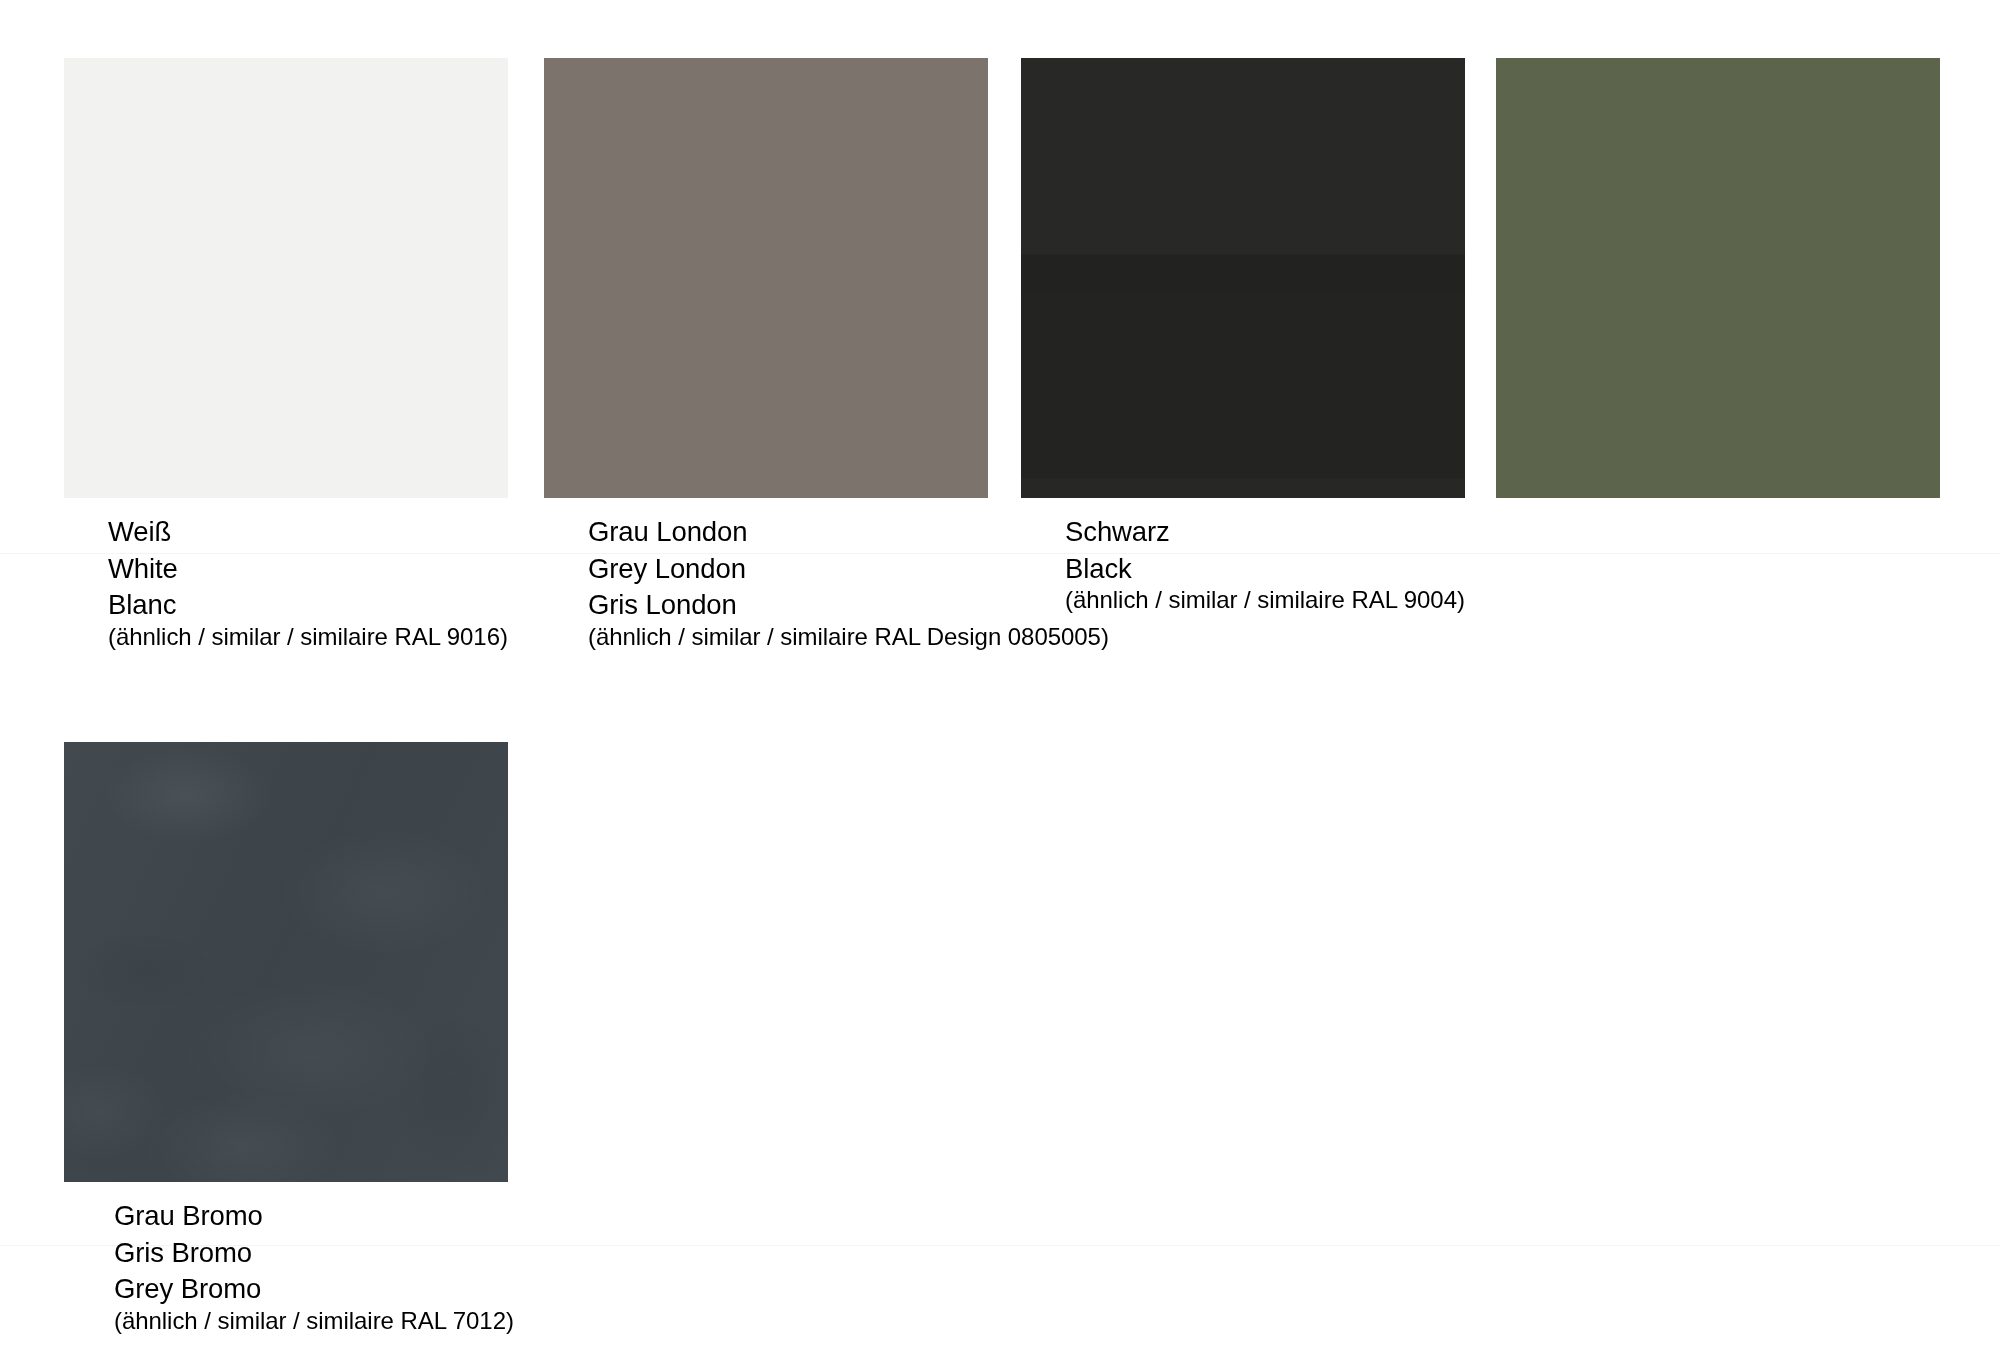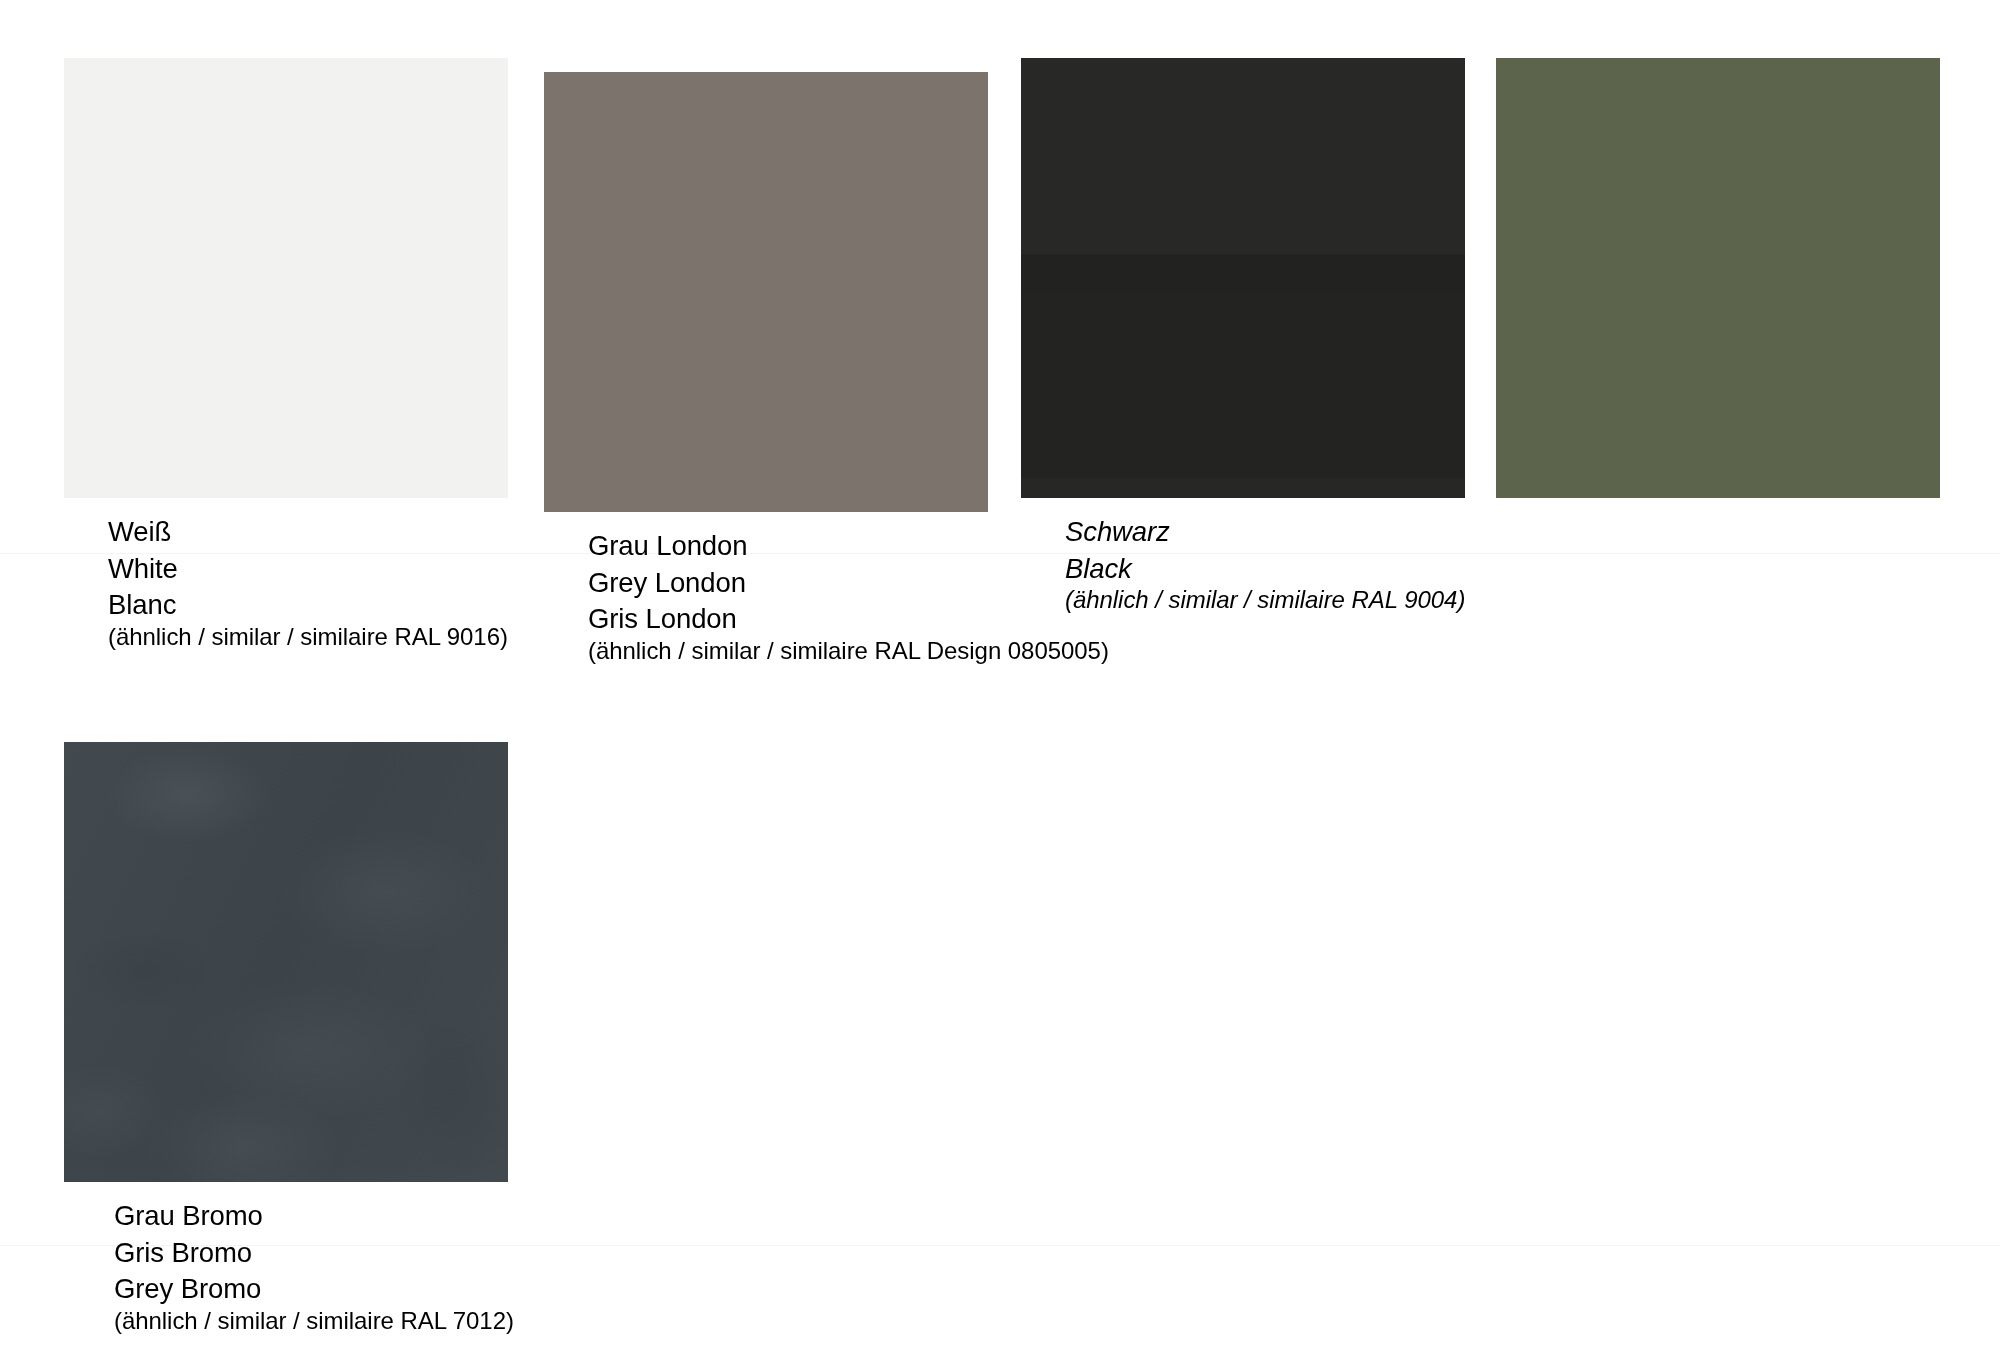--- a/index.html
+++ b/index.html
@@ -116,31 +116,31 @@
   <div class="swatch-card" style="left:64px; top:58px;">
     <div class="swatch-chip" style="background-color:#f2f2f1;"></div>
     <div class="swatch-labels">
       <div class="name-line n1">Weiß</div>
       <div class="name-line n2">White</div>
       <div class="name-line n3">Blanc</div>
       <div class="ral-line">(ähnlich / similar / similaire RAL 9016)</div>
     </div>
   </div>
 
-  <div class="swatch-card" style="left:544px; top:72px;">
+  <div class="swatch-card" style="left:544px; top:58px;">
     <div class="swatch-chip" style="background-color:#7c736c;"></div>
     <div class="swatch-labels">
       <div class="name-line n1">Grau London</div>
       <div class="name-line n2">Grey London</div>
       <div class="name-line n3">Gris London</div>
       <div class="ral-line">(ähnlich / similar / similaire RAL Design 0805005)</div>
     </div>
   </div>
 
-  <div class="swatch-card" style="left:1021px; top:58px;font-style:italic;">
+  <div class="swatch-card" style="left:1021px; top:58px;">
     <div class="swatch-chip" style="background-color:#232321;">
       <div class="tex tex-bands"></div>
     </div>
     <div class="swatch-labels">
       <div class="name-line n1">Schwarz</div>
       <div class="name-line n2">Black</div>
       <div class="ral-line">(ähnlich / similar / similaire RAL 9004)</div>
     </div>
   </div>
 

